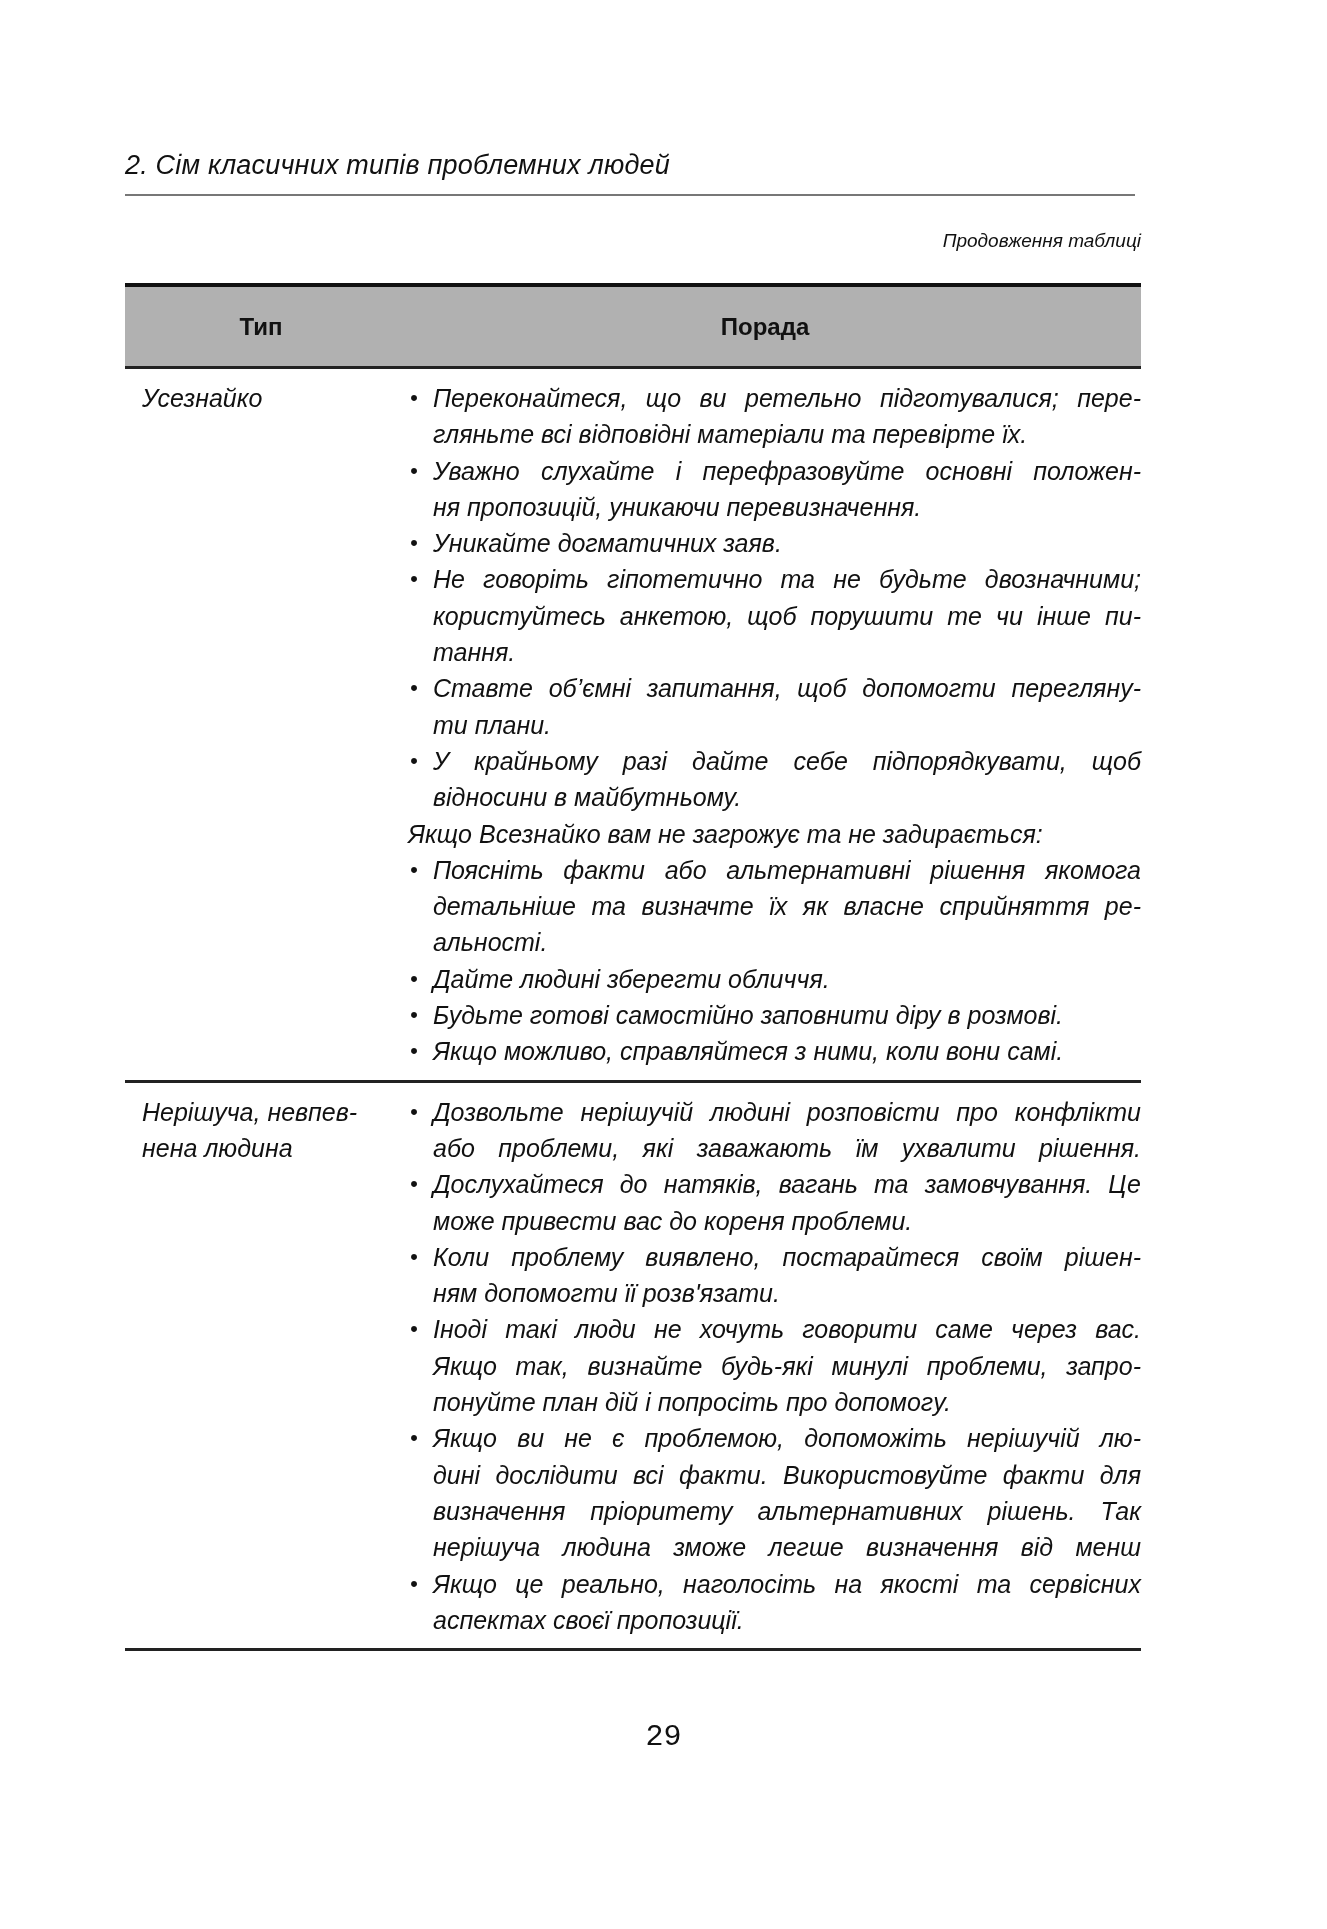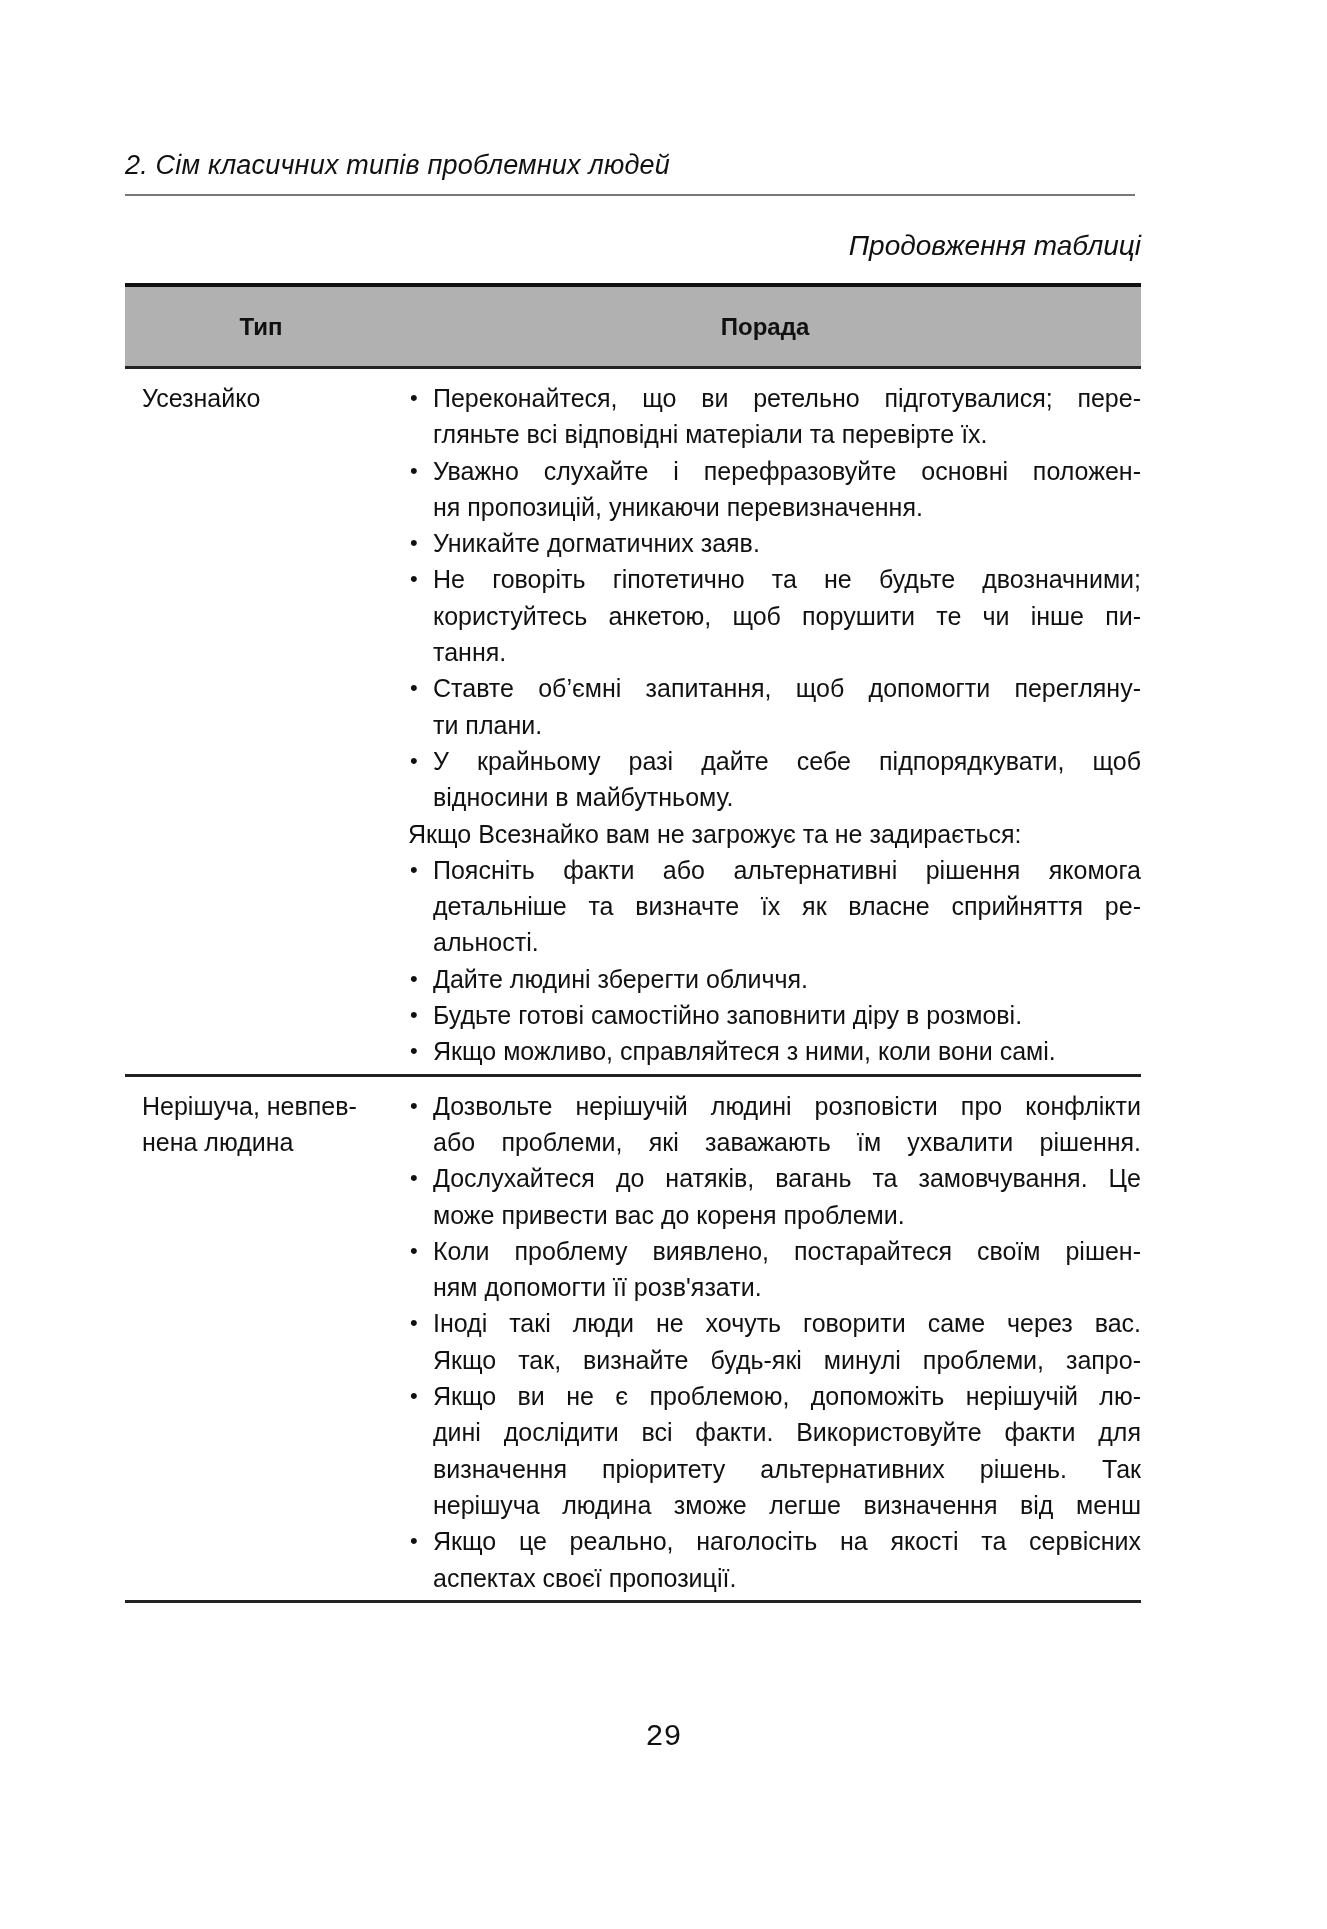--- a/index.html
+++ b/index.html
@@ -1,27 +1,27 @@
 <!DOCTYPE html>
 <html><head>
 <meta charset="utf-8">
 <style>
   html, body { margin: 0; padding: 0; background: #ffffff; }
   body { width: 1327px; height: 1929px; position: relative; overflow: hidden;
          font-family: "Liberation Sans", sans-serif; color: #111; }
   .running-head { position: absolute; left: 125px; width: 1010px; top: 150px;
          text-align: left; font-style: italic; font-size: 27px; letter-spacing: 0.2px; }
   .head-rule { position: absolute; left: 125px; width: 1010px; top: 194px; height: 2px; background: #777; }
-  .continued { position: absolute; right: 186px; top: 230px; font-style: italic; font-size: 28px; }
+  .continued { position: absolute; right: 186px; top: 230px; font-style: italic; font-size: 19px; }
   .table { position: absolute; left: 125px; width: 1016px; top: 283px; }
   .thead { height: 79px; background: #b1b1b1; border-top: 4px solid #111; border-bottom: 3px solid #222;
            display: flex; align-items: center; font-weight: bold; font-size: 24px; }
   .th-type { width: 272px; text-align: center; }
   .th-advice { flex: 1; text-align: center; padding-right: 8px; }
-  .row { display: flex; padding-top: 11px; padding-bottom: 4px; border-bottom: 3px solid #222; }
+  .row { display: flex; padding-top: 11px; padding-bottom: 10px; border-bottom: 3px solid #222; font-style: italic; }
   .cell-type { width: 272px; padding-left: 17px; box-sizing: border-box; font-size: 25px; line-height: 36.3px; }
   .cell-advice { flex: 1; font-size: 25px; line-height: 36.3px; padding-left: 11px; padding-right: 0; }
   .line { white-space: nowrap; position: relative; display: flex; justify-content: space-between; }
   .line .t { display: block; width: 100%; text-align: justify; text-align-last: justify; }
   .line.last .t { text-align-last: left; }
   .bullet-line { padding-left: 25px; }
   .bullet { position: absolute; left: 2px; top: 0; font-size: 22px; }
   .cont-line { padding-left: 25px; }
   .plain-line { padding-left: 0; }
   .page-number { position: absolute; left: 0; width: 1327px; top: 1720px; text-align: center; font-size: 30px; font-family: Liberation Mono, monospace; }
@@ -140,20 +140,23 @@
           <div class="line cont-line last">
             <span class="t">ням допомогти її розв'язати.</span>
           </div>
           <div class="line bullet-line">
             <span class="bullet">•</span>
             <span class="t">Іноді такі люди не хочуть говорити саме через вас.</span>
           </div>
           <div class="line cont-line">
             <span class="t">Якщо так, визнайте будь-які минулі проблеми, запро-</span>
           </div>
+          <div class="line cont-line last">
+            <span class="t">понуйте план дій і попросіть про допомогу.</span>
+          </div>
           <div class="line bullet-line">
             <span class="bullet">•</span>
             <span class="t">Якщо ви не є проблемою, допоможіть нерішучій лю-</span>
           </div>
           <div class="line cont-line">
             <span class="t">дині дослідити всі факти. Використовуйте факти для</span>
           </div>
           <div class="line cont-line">
             <span class="t">визначення пріоритету альтернативних рішень. Так</span>
           </div>

